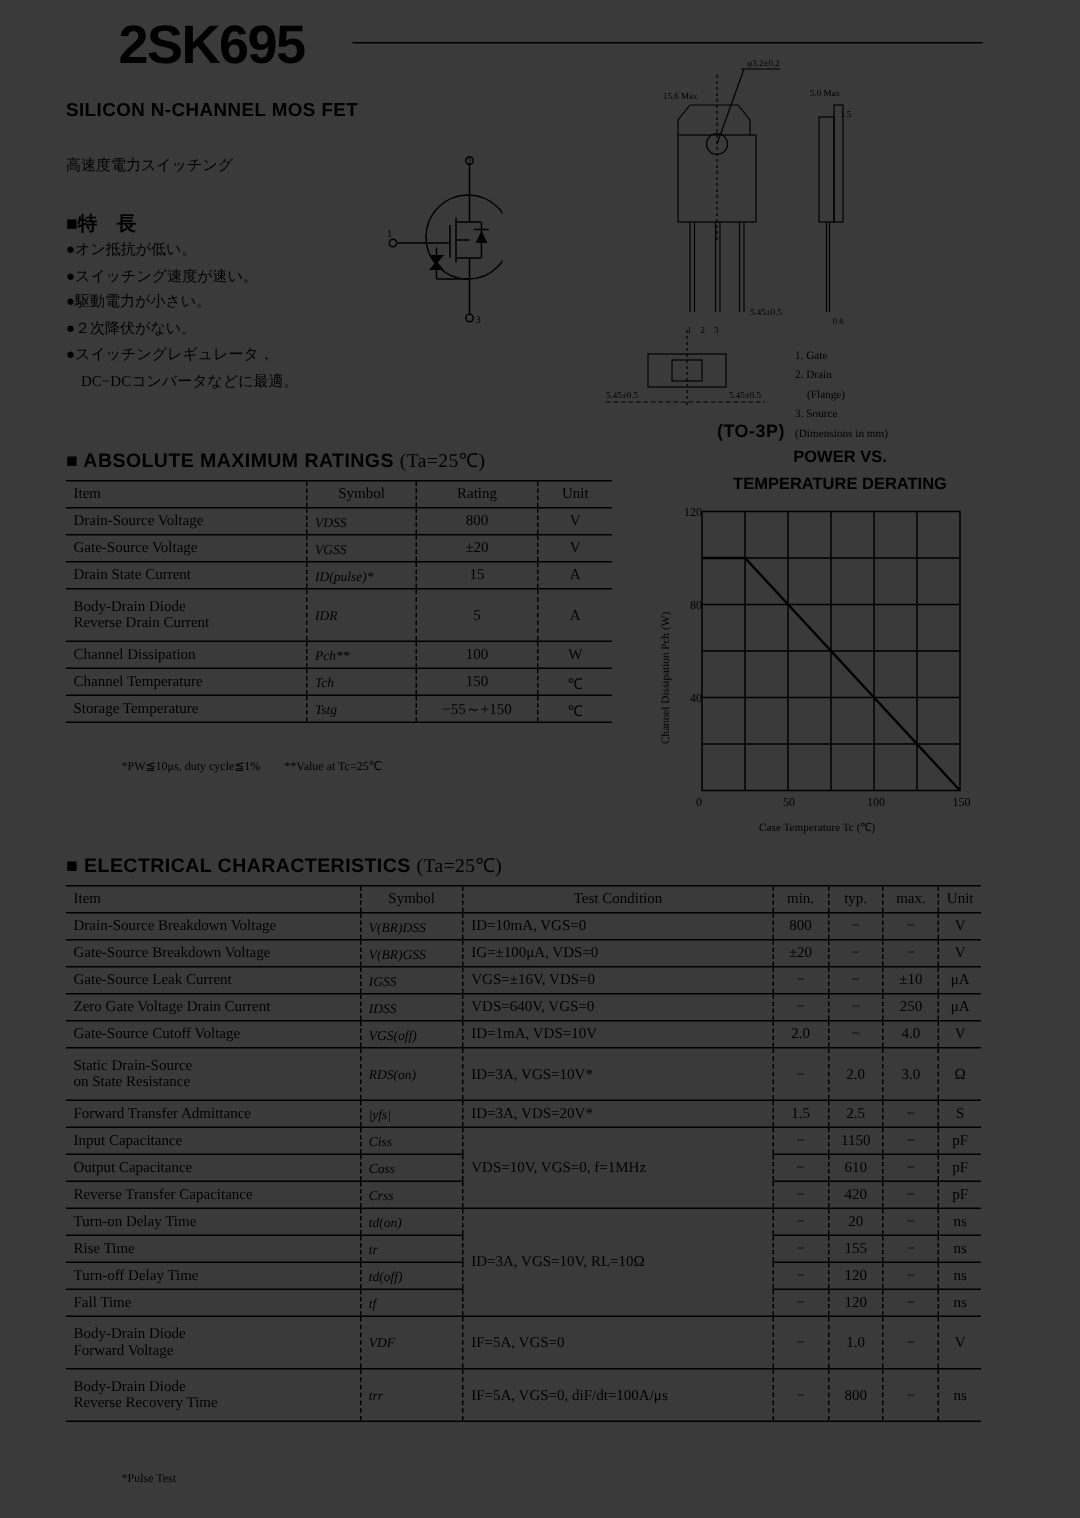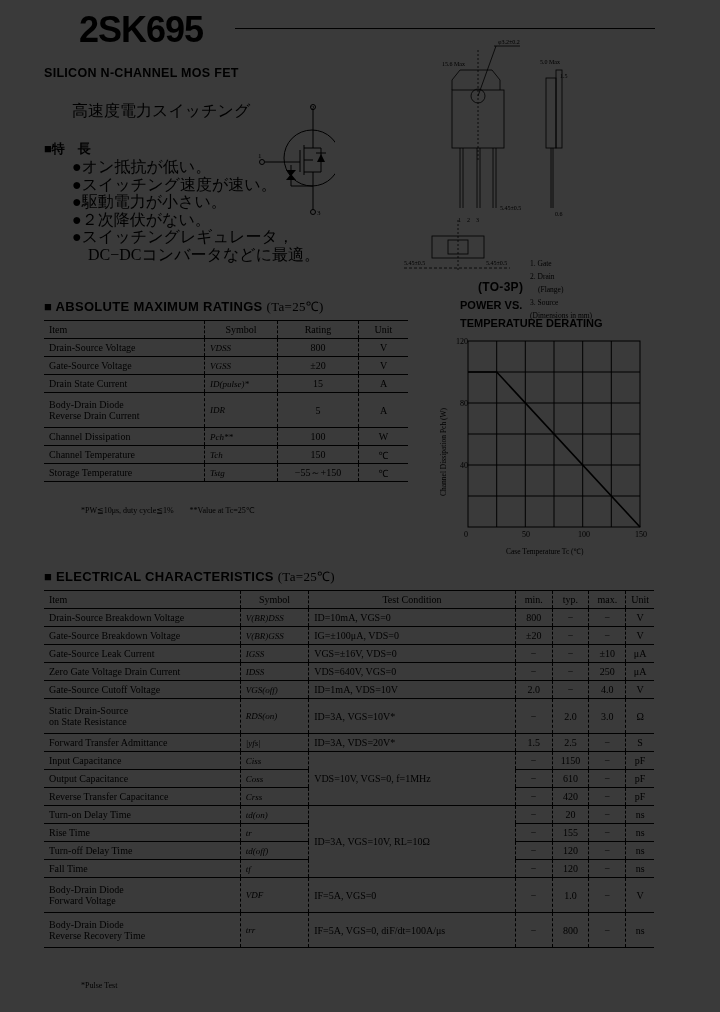--- a/index.html
+++ b/index.html
@@ -10,21 +10,21 @@
   .abs { position: absolute; }
   .title {
     left: 44px; top: 12px; font-family: "Liberation Sans", sans-serif;
     font-weight: 900; font-size: 36px; letter-spacing: -1px; line-height: 36px; margin-left: 35px;
   }
   .title-rule { left: 168px; top: 28px; width: 308px; height: 2px; background: #000; }
   .subtitle {
     left: 44px; top: 66px; font-family: "Liberation Sans", sans-serif;
     font-weight: bold; font-size: 12.5px; letter-spacing: 0.3px;
   }
-  .jp-line { font-size: 16px; line-height: 17.5px; margin-left: 28px; }
+  .jp-line { font-size: 10px; line-height: 17.5px; }
   .feat-head { font-size: 13px; font-weight: bold; }
   .section-head {
     font-family: "Liberation Sans", sans-serif; font-weight: bold; font-size: 13px;
     letter-spacing: 0.3px;
   }
   .section-head .cond { font-family: "Liberation Serif", serif; font-weight: normal; font-style: normal; }
   table.spec {
     position: absolute; border-collapse: collapse; font-size: 10px;
   }
   table.spec td, table.spec th {
@@ -32,21 +32,21 @@
     border-left: 1px dashed #000; padding: 0 5px; height: 17px; font-weight: normal;
   }
   table.spec tr td:first-child, table.spec tr th:first-child { border-left: none; text-align: left; }
   table.spec th { text-align: center; }
   table.spec td.c { text-align: center; }
   table.spec td.sym { font-style: italic; font-size: 9px; }
   table.spec td.tall { height: 34px; }
   .note { font-size: 8px; margin-left: 37px; }
   .chart-title {
     font-family: "Liberation Sans", sans-serif; font-weight: bold; font-size: 11px;
-    line-height: 18px;
+    text-align: center; line-height: 18px;
   }
   .dim-text { font-size: 7.5px; line-height: 13px; }
 </style>
 </head>
 <body>
 
 <div class="abs title">2SK695</div>
 <div class="abs title-rule" style="left:235px;top:28px;width:420px;height:1px;"></div>
 <div class="abs subtitle">SILICON N-CHANNEL MOS FET</div>
 <div class="abs jp-line" style="left:44px;top:102px;">高速度電力スイッチング</div>
@@ -123,21 +123,21 @@
       <text x="140" y="34">5.0 Max</text>
       <text x="160" y="48">1.5</text>
       <text x="100" y="180">5.45±0.5</text>
       <text x="155" y="186">0.6</text>
       <text x="58" y="192">1　2　3</text>
       <text x="4" y="235">5.45±0.5</text>
       <text x="86" y="235">5.45±0.5</text>
     </g>
   </svg>
 </div>
-<div class="abs dim-text" style="left:530px;top:230px;margin-top:27px;">
+<div class="abs dim-text" style="left:530px;top:230px;">
   <div>1. Gate</div>
   <div>2. Drain</div>
   <div style="padding-left:8px">(Flange)</div>
   <div>3. Source</div>
   <div>(Dimensions in mm)</div>
 </div>
 <div class="abs section-head" style="left:478px;top:280px;font-size:12px;">(TO-3P)</div>
 
 <div class="abs section-head" style="left:44px;top:297px;">
   <span>■ ABSOLUTE MAXIMUM RATINGS</span>

